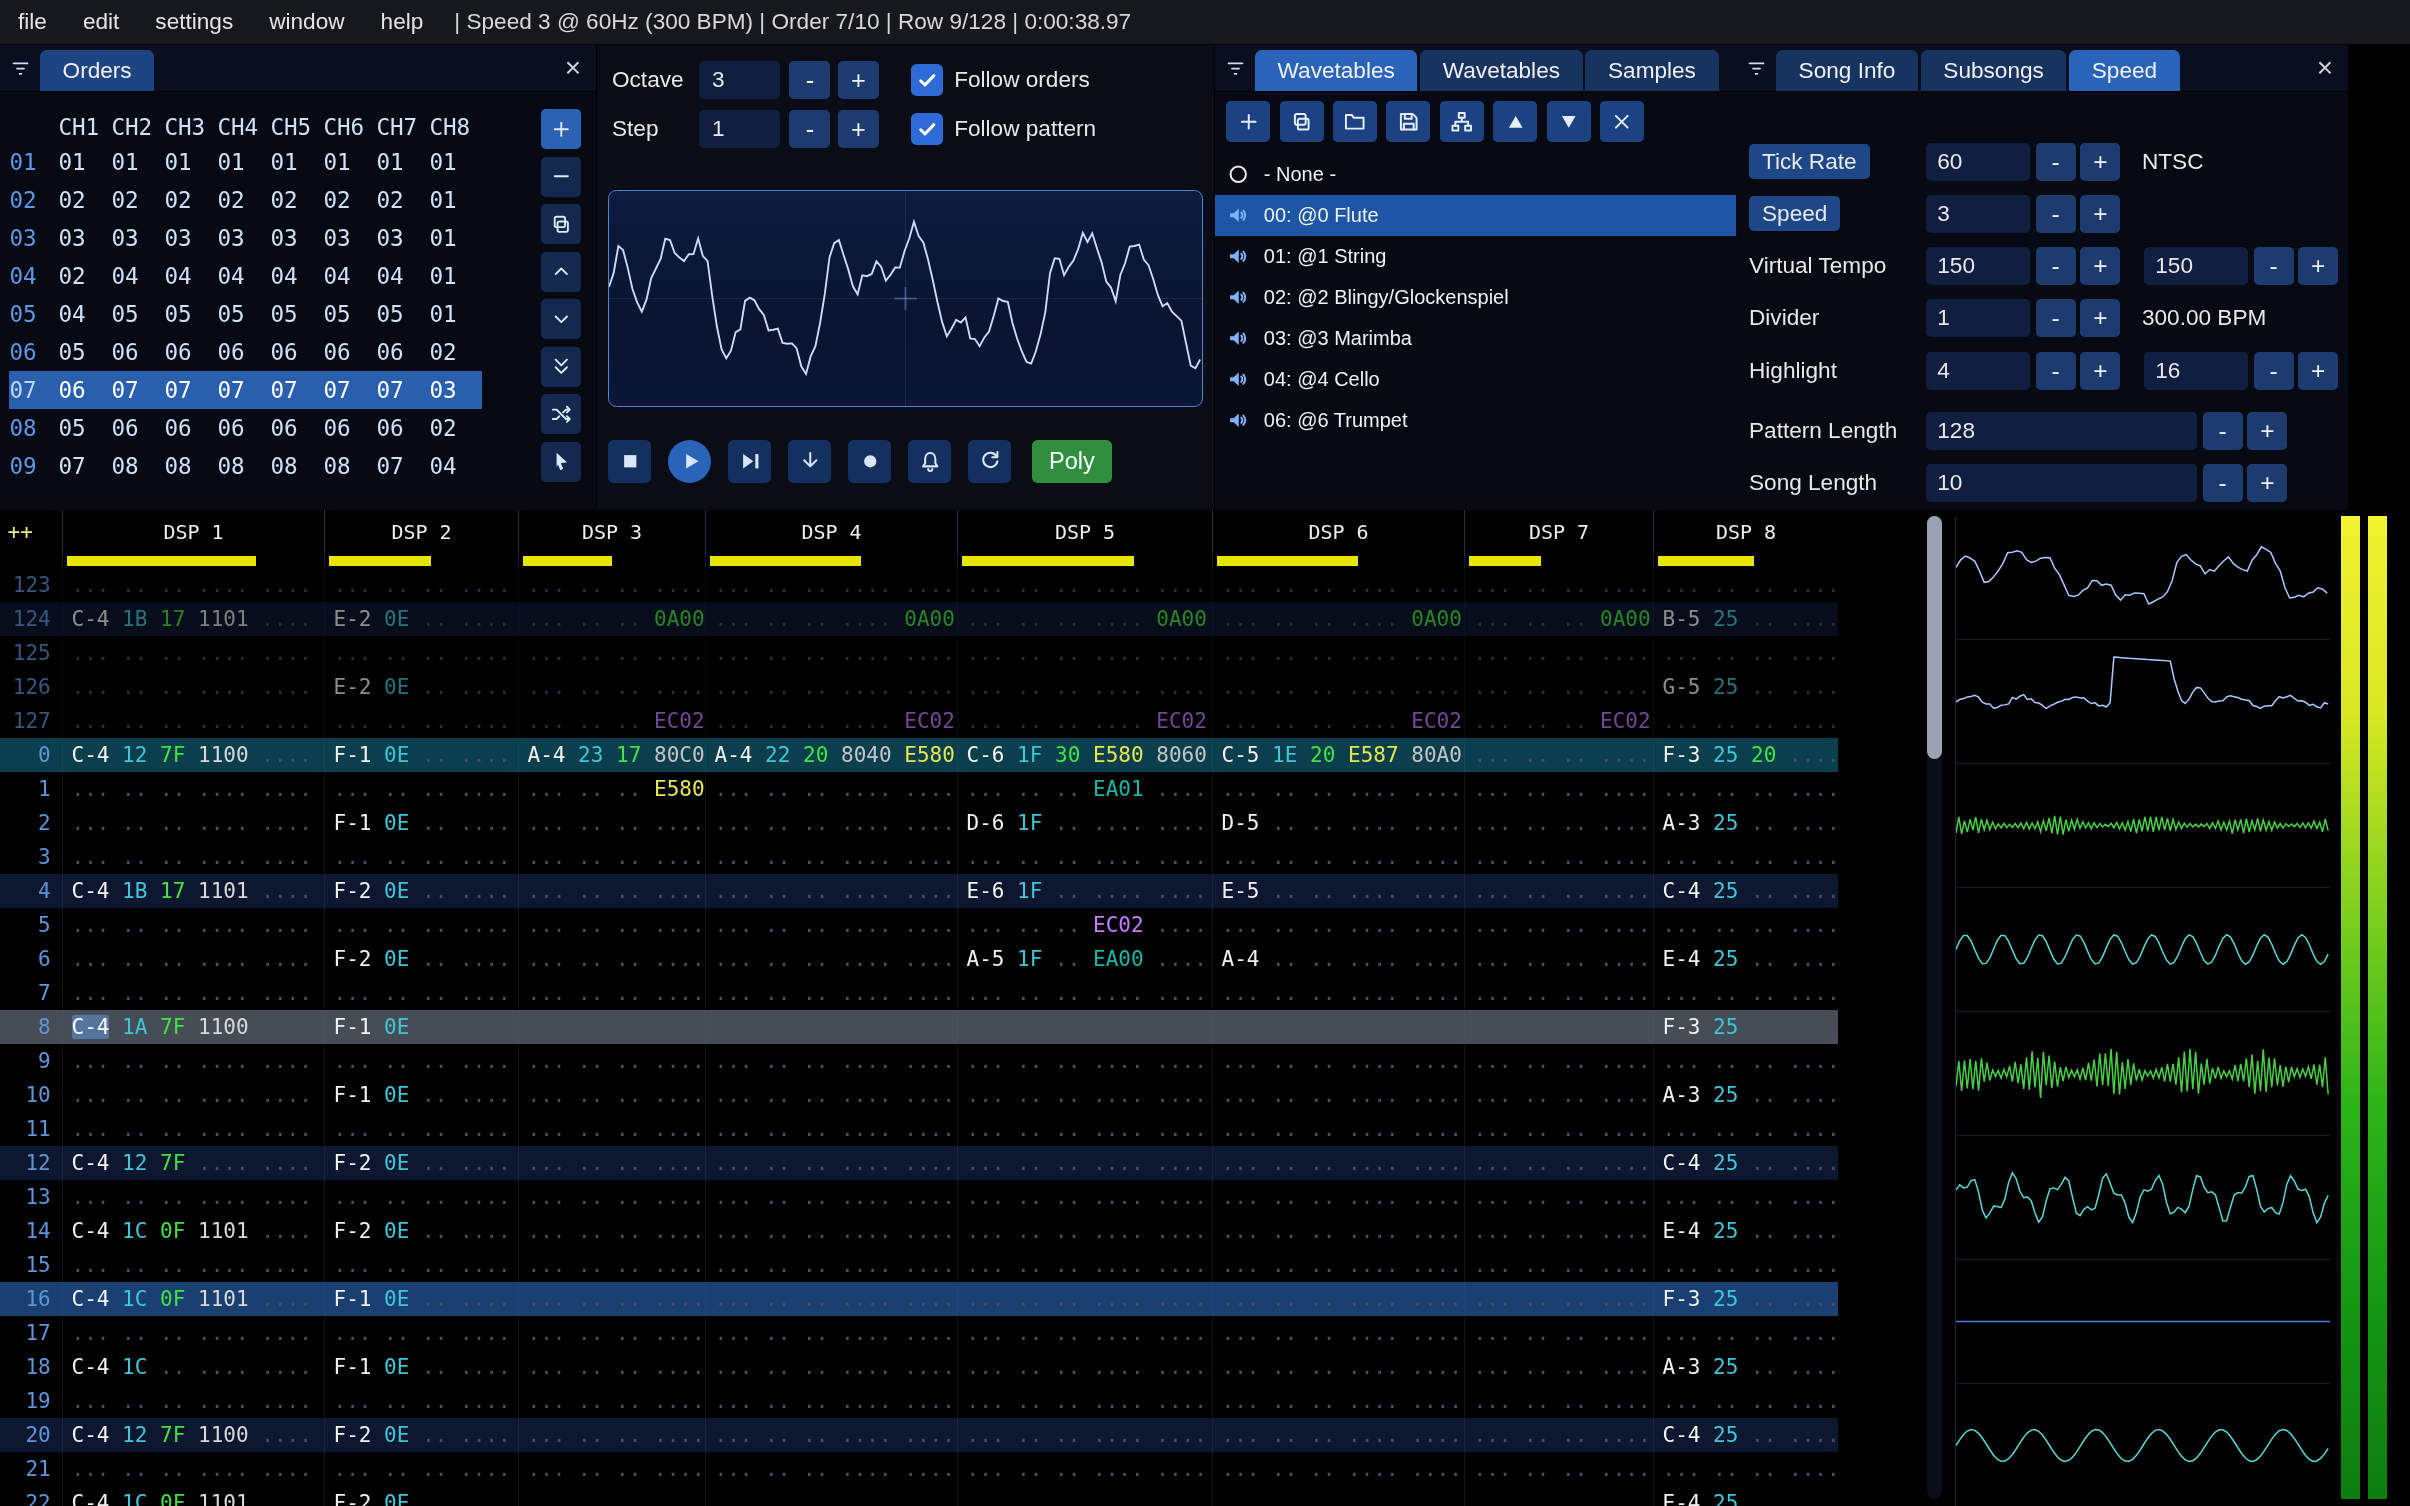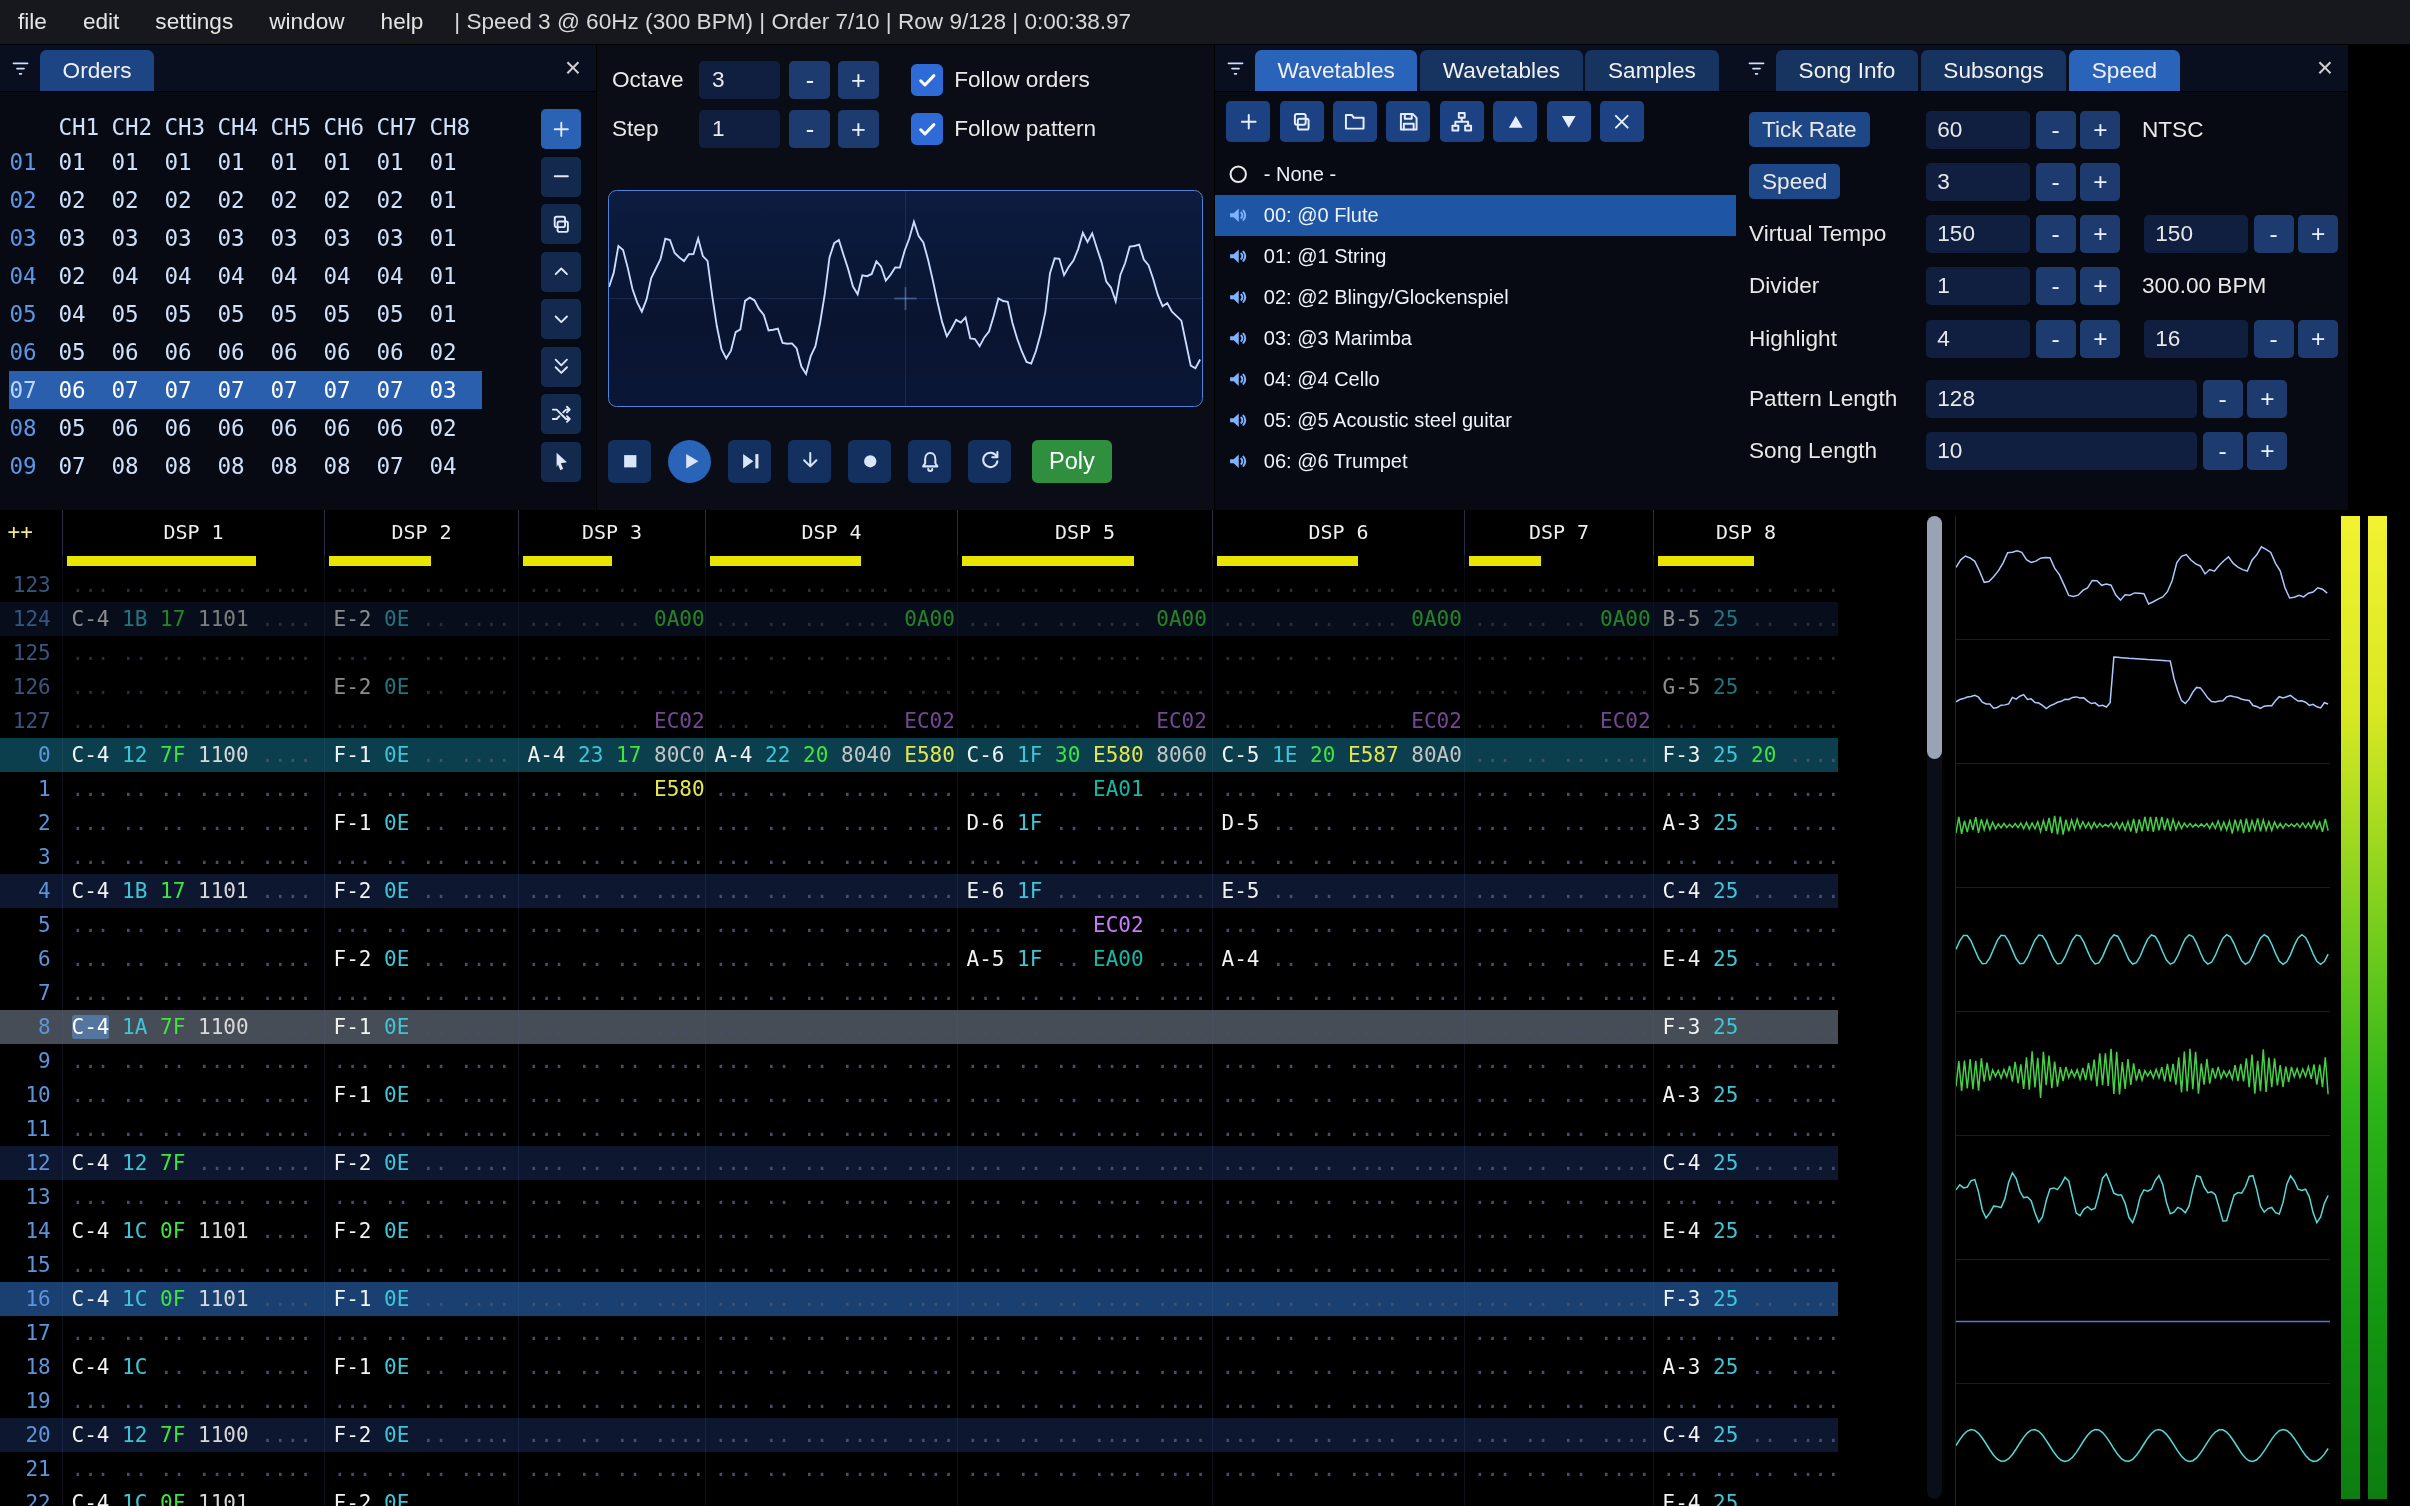--- a/index.html
+++ b/index.html
@@ -63,21 +63,21 @@
   #inst-list { margin-top: 11.3px; }
   .inst-item { height: 41px; display: flex; align-items: center; gap: 13px; padding-left: 11.3px; font-size: 20px; color: #eef2fa; }
   .inst-item.sel { background: #1e55a5; }
   .inst-item .ic svg { width: 24.5px; height: 24.5px; color: #7fb2ff; }
   .inst-item .ic[data-name="radio-circle-icon"] svg { color: #e8e8e8; }
   .inst-scroll { position: absolute; right: 5.6px; top: 105px; width: 13px; height: 350px; background: #0b111f; border-radius: 6.6px; }
   .inst-thumb { width: 13px; height: 174px; background: #8f98a8; border-radius: 6.6px; }
 
   
   .song-panel { left: 1736px; width: 612px; border-right: none; }
-  .song-body { padding: 17px 0 0 13px; }
+  .song-body { padding: 17px 0 0 13px; margin-top: 32px; }
   .s-row { display: flex; align-items: center; height: 41px; margin-bottom: 11.3px; font-size: 22.6px; }
   .s-row.sep { margin-top: 19px; }
   .s-labelbox { width: 177px; display: flex; }
   .s-btn { background: #1d4787; border-radius: 4.7px; padding: 4.7px 13px; }
   .s-input { width: 104px; height: 38px; background: #101f40; border-radius: 4.7px; display: flex; align-items: center; padding-left: 11.3px; margin-right: 5.6px; }
   .s-input.wide { width: 271px; }
   .s-sq { width: 40px; height: 38px; background: #1d3b6e; border-radius: 4.7px; display: flex; align-items: center; justify-content: center; font-size: 24.5px; margin-right: 4.7px; color: #eaf0fc; }
   .s-gap { margin-left: 19px; }
   .s-suffix { margin-left: 17px; }
 
@@ -529,29 +529,20 @@
         <span class="inst-label" data-name="instrument-label">03: @3 Marimba</span>
       </div>
       <div class="inst-item" data-name="instrument-item">
         <span class="ic" data-name="speaker-icon">
           <svg viewBox="0 0 24 24" fill="none" stroke="currentColor" stroke-width="2" stroke-linecap="round" stroke-linejoin="round">
             <path d="M4 10v4h3.5l5 4.5v-13L7.5 10z" fill="currentColor" stroke="none"></path>
             <path d="M15 9.5a3.5 3.5 0 010 5M17 7.5a6.5 6.5 0 010 9"></path>
           </svg>
         </span>
         <span class="inst-label" data-name="instrument-label">04: @4 Cello</span>
-      </div>
-      <div class="inst-item" data-name="instrument-item">
-        <span class="ic" data-name="speaker-icon">
-          <svg viewBox="0 0 24 24" fill="none" stroke="currentColor" stroke-width="2" stroke-linecap="round" stroke-linejoin="round">
-            <path d="M4 10v4h3.5l5 4.5v-13L7.5 10z" fill="currentColor" stroke="none"></path>
-            <path d="M15 9.5a3.5 3.5 0 010 5M17 7.5a6.5 6.5 0 010 9"></path>
-          </svg>
-        </span>
-        <span class="inst-label" data-name="instrument-label">05: @5 Acoustic steel guitar</span>
       </div>
       <div class="inst-item" data-name="instrument-item">
         <span class="ic" data-name="speaker-icon">
           <svg viewBox="0 0 24 24" fill="none" stroke="currentColor" stroke-width="2" stroke-linecap="round" stroke-linejoin="round">
             <path d="M4 10v4h3.5l5 4.5v-13L7.5 10z" fill="currentColor" stroke="none"></path>
             <path d="M15 9.5a3.5 3.5 0 010 5M17 7.5a6.5 6.5 0 010 9"></path>
           </svg>
         </span>
         <span class="inst-label" data-name="instrument-label">06: @6 Trumpet</span>
       </div>

